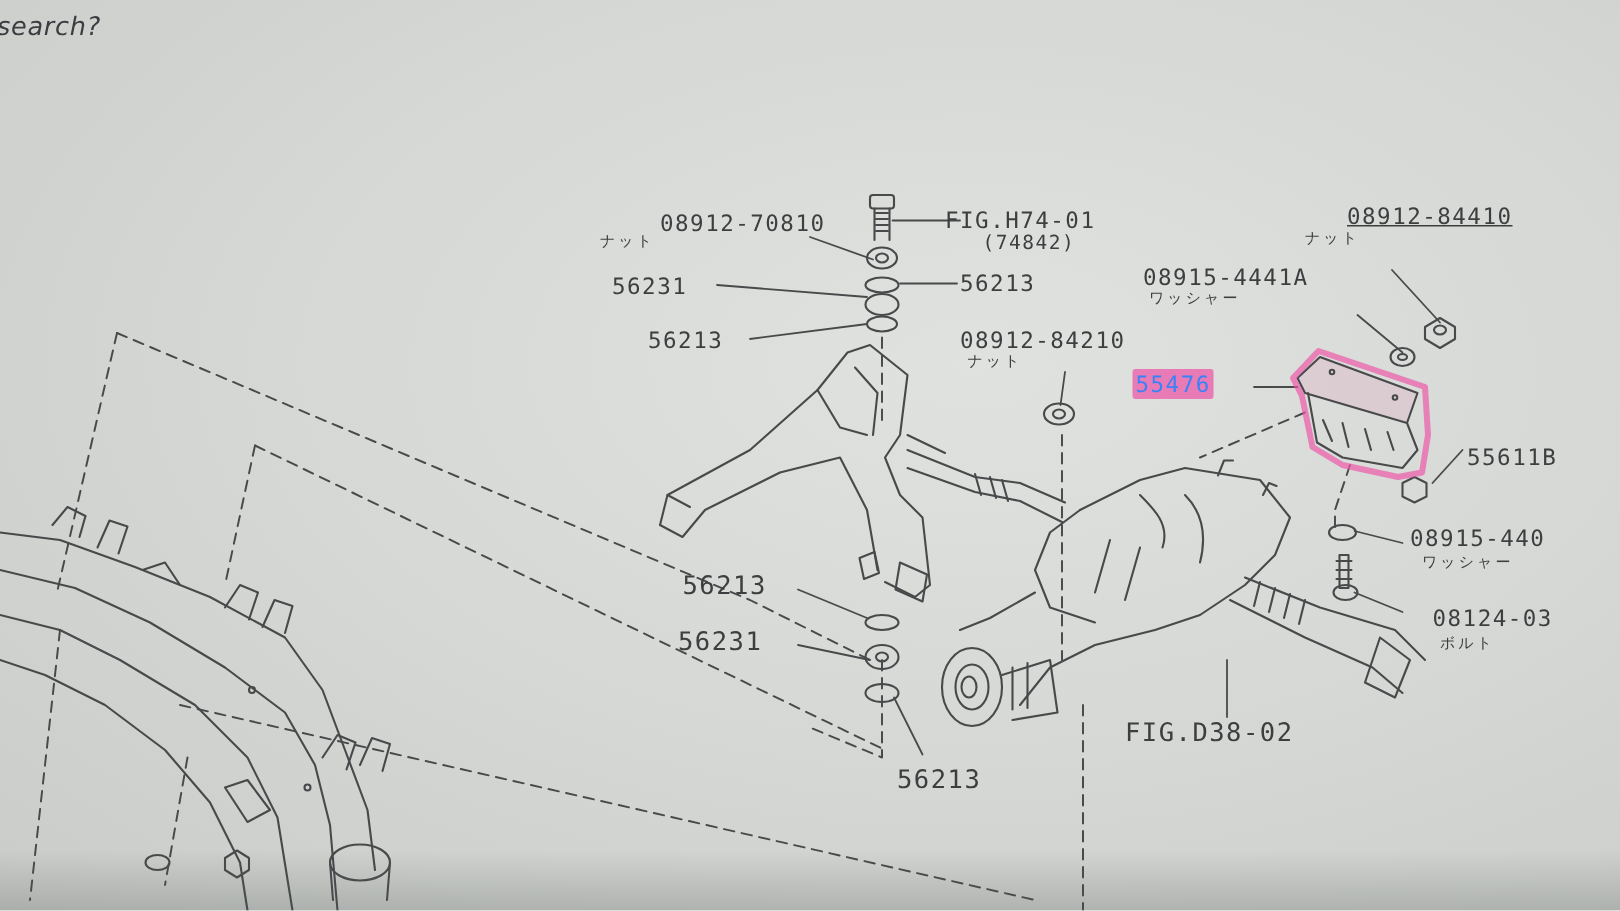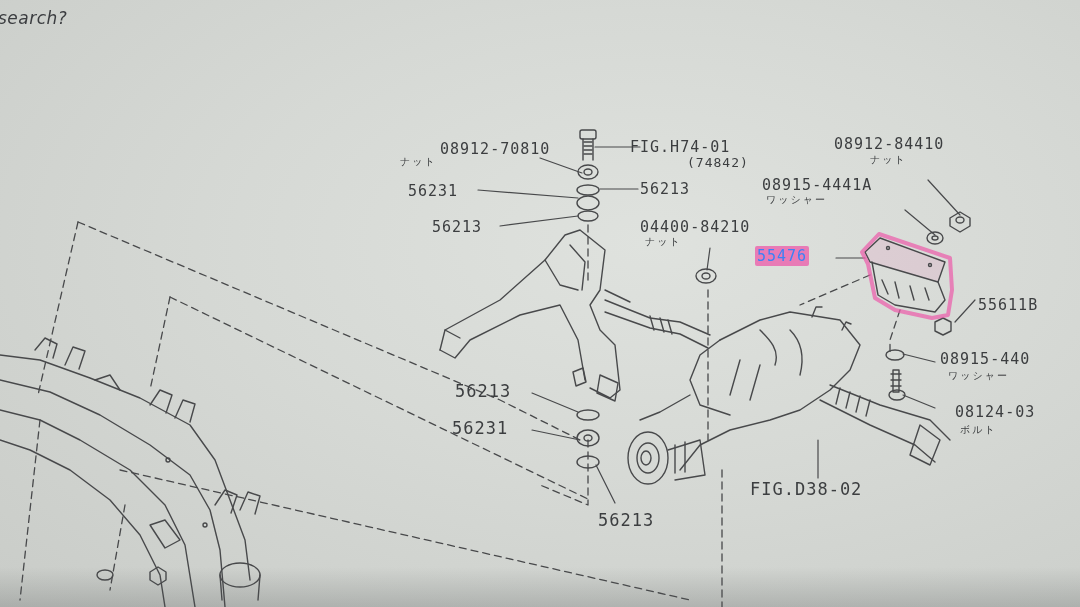--- a/index.html
+++ b/index.html
@@ -180,33 +180,33 @@
     <path d="M150 572 l8 -5 l8 5 l0 8 l-8 5 l-8 -5 z"></path>
     <circle cx="168" cy="460" r="2"></circle>
     <circle cx="205" cy="525" r="2"></circle>
   </g>
 </svg>
 
 <div class="lbl" style="left:400px;top:142px;margin-left:40px;">08912-70810</div>
 <div class="sub" style="left:400px;top:157px;">ナット</div>
 
 <div class="lbl" style="left:630px;top:140px;">FIG.H74-01</div>
-<div class="lbl" style="left:687px;top:156px;font-size:13px;">(74842)</div>
+<div class="lbl" style="left:655px;top:156px;font-size:13px;">(74842)</div>
 
 <div class="lbl" style="left:408px;top:184px;">56231</div>
 <div class="lbl" style="left:432px;top:220px;">56213</div>
 <div class="lbl" style="left:640px;top:182px;">56213</div>
 
-<div class="lbl" style="left:834px;top:137px;">08912-84410</div>
+<div class="lbl" style="left:898px;top:137px;text-decoration:underline;">08912-84410</div>
 <div class="sub" style="left:870px;top:155px;">ナット</div>
 
 <div class="lbl" style="left:762px;top:178px;">08915-4441A</div>
 <div class="sub" style="left:766px;top:195px;">ワッシャー</div>
 
-<div class="lbl" style="left:640px;top:220px;">04400-84210</div>
+<div class="lbl" style="left:640px;top:220px;">08912-84210</div>
 <div class="sub" style="left:645px;top:237px;">ナット</div>
 
 <div class="lbl" style="left:755px;top:249px;"><span class="hl">55476</span></div>
 
 <div class="lbl" style="left:978px;top:298px;">55611B</div>
 
 <div class="lbl" style="left:940px;top:352px;">08915-440</div>
 <div class="sub" style="left:948px;top:371px;">ワッシャー</div>
 
 <div class="lbl" style="left:955px;top:405px;">08124-03</div>

